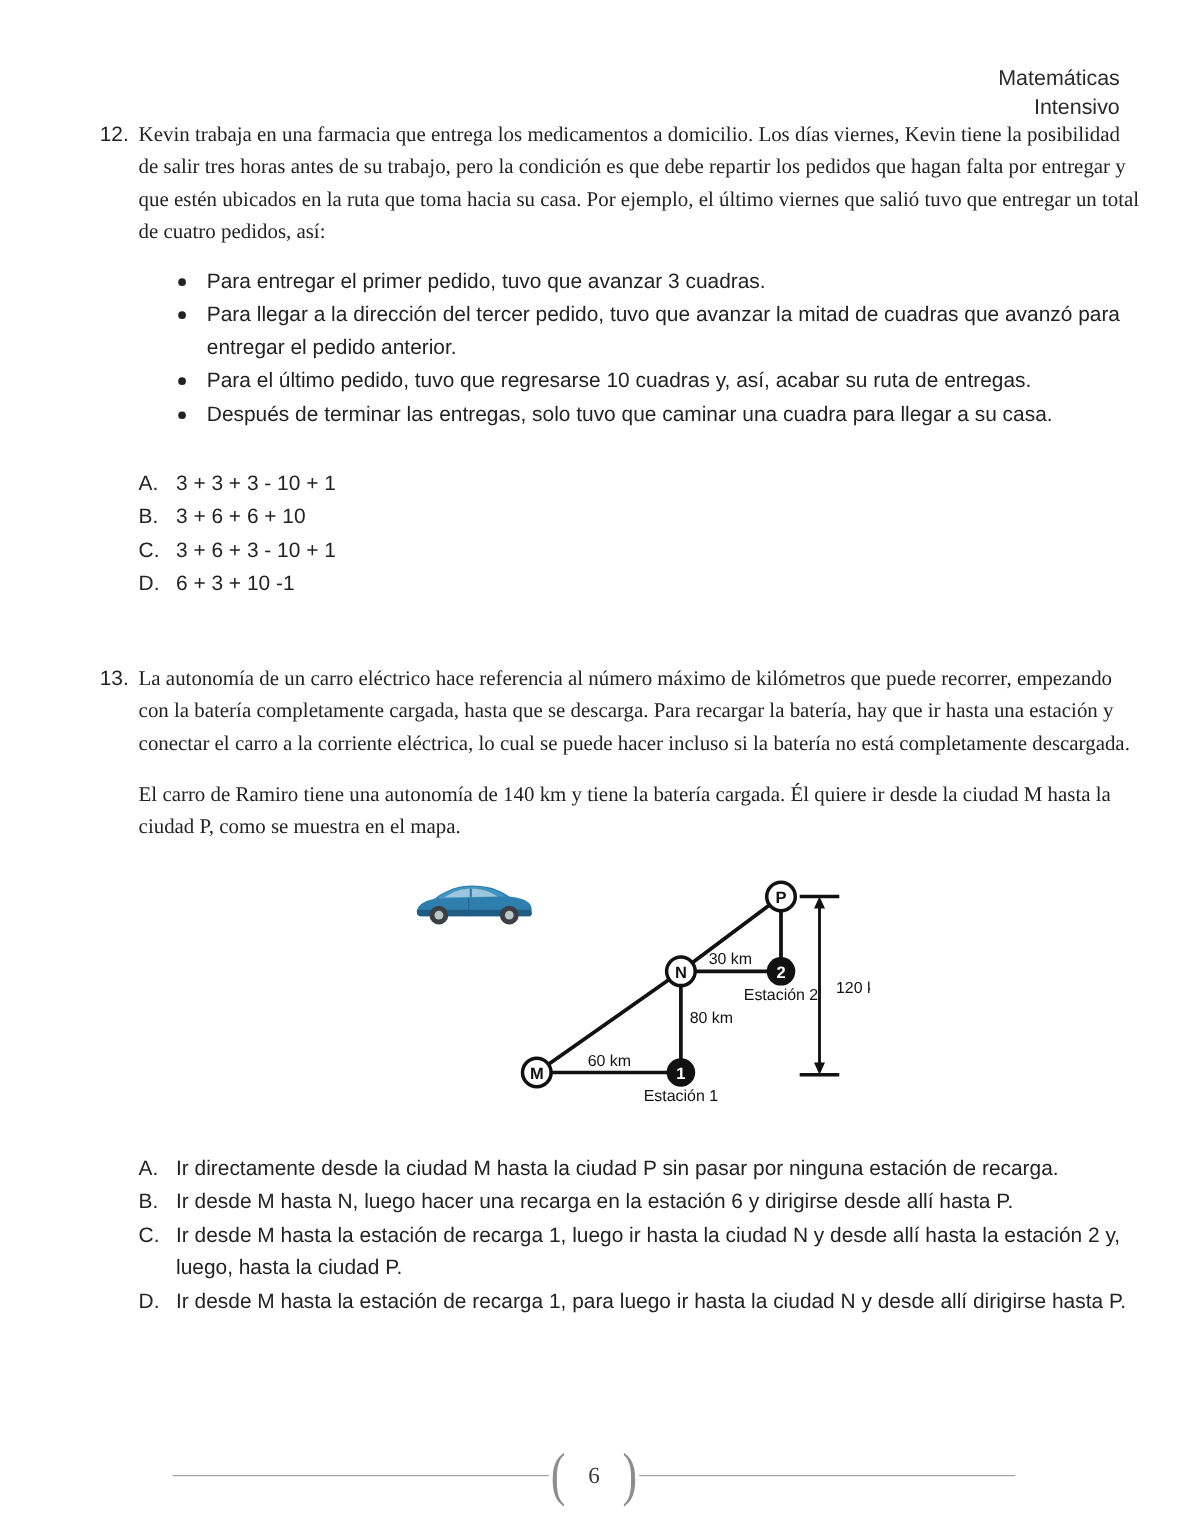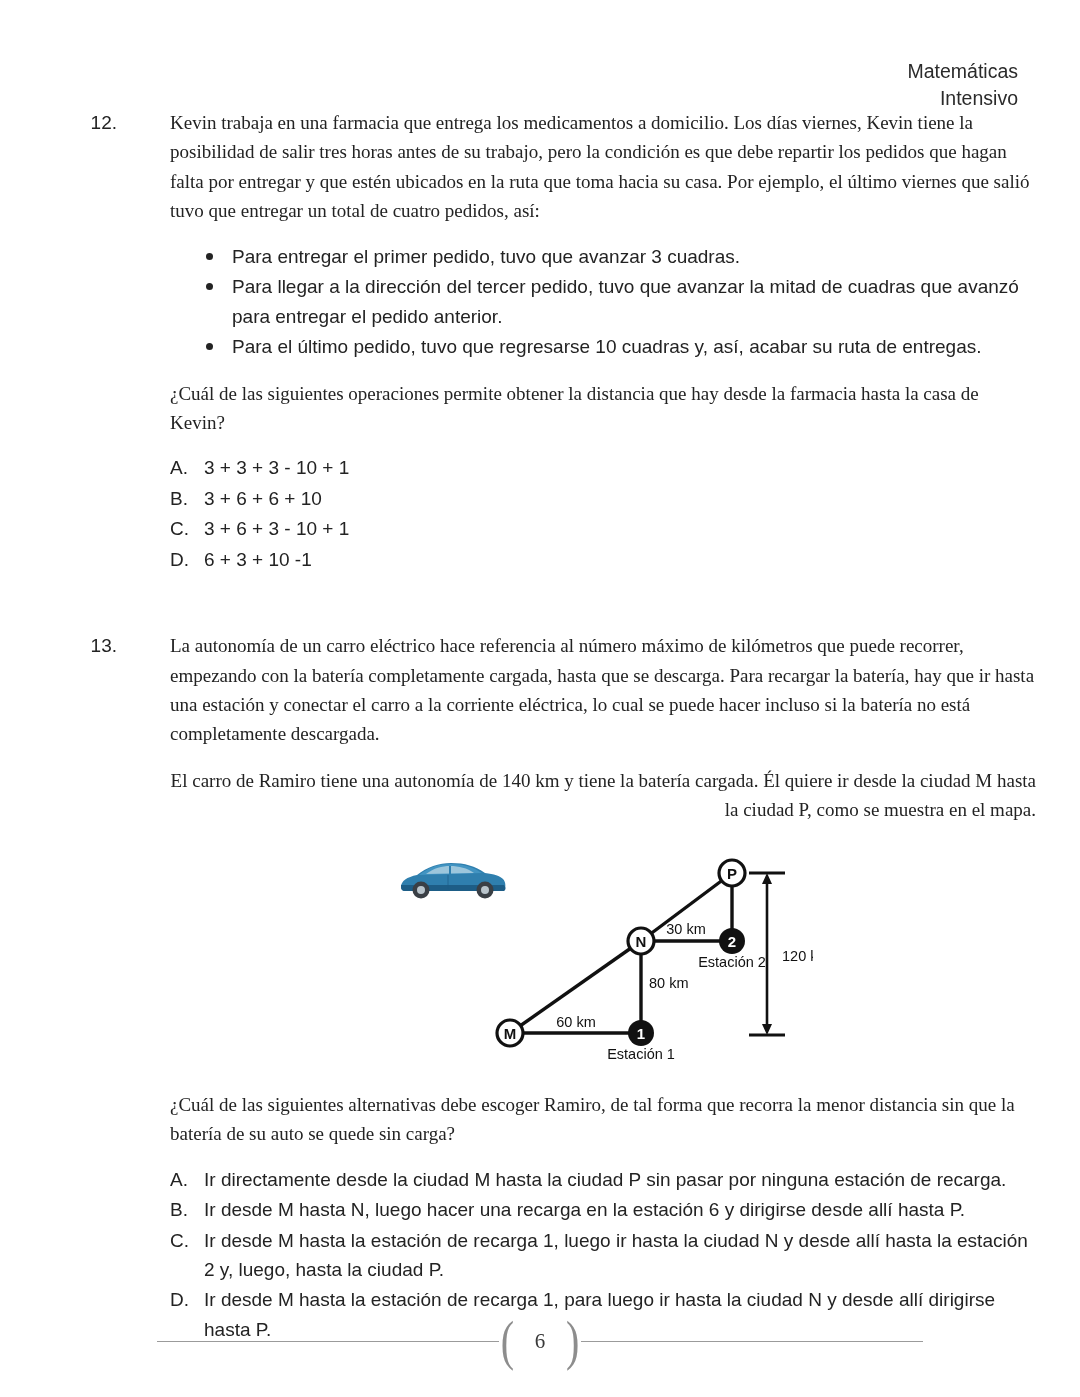--- a/index.html
+++ b/index.html
@@ -42,21 +42,20 @@
     left: 88px;
     top: 108px;
     width: 948px;
   }
 
   
   .question {
     display: flex;
     align-items: flex-start;
     margin-bottom: 0;
-    gap: 44px;
   }
   .q-num {
     width: 38px;
     flex: 0 0 38px;
     font-size: 19px;
     line-height: 1.55;
     color: #232323;
     text-align: right;
     padding-right: 9px;
     box-sizing: border-box;
@@ -66,21 +65,21 @@
     min-width: 0;
   }
   .para {
     font-size: 19px;
     line-height: 1.55;
     color: #232323;
     margin: 0 0 0 0;
     text-align: left;
     font-family: Liberation Serif, serif;
   }
-  .para + .para { margin-top: 17px; text-align: right; }
+  .para + .para { margin-top: 17px; }
 
   
   .bullets {
     list-style: none;
     margin: 16px 0 0 0;
     padding: 0 0 0 32px;
   }
   .bullets li {
     position: relative;
     font-size: 19px;
@@ -199,24 +198,24 @@
     <div class="question">
       <div class="q-num">12.</div>
       <div class="q-body">
 
         <p class="para">Kevin trabaja en una farmacia que entrega los medicamentos a domicilio. Los días viernes, Kevin tiene la posibilidad de salir tres horas antes de su trabajo, pero la condición es que debe repartir los pedidos que hagan falta por entregar y que estén ubicados en la ruta que toma hacia su casa. Por ejemplo, el último viernes que salió tuvo que entregar un total de cuatro pedidos, así:</p>
 
         <ul class="bullets">
           <li>Para entregar el primer pedido, tuvo que avanzar 3 cuadras.</li>
           <li>Para llegar a la dirección del tercer pedido, tuvo que avanzar la mitad de cuadras que avanzó para entregar el pedido anterior.</li>
           <li>Para el último pedido, tuvo que regresarse 10 cuadras y, así, acabar su ruta de entregas.</li>
+          <li>Después de terminar las entregas, solo tuvo que caminar una cuadra para llegar a su casa.</li>
         </ul>
 
         <div class="spacer-sm"></div>
-        <p class="para">¿Cuál de las siguientes operaciones permite obtener la distancia que hay desde la farmacia hasta la casa de Kevin?</p>
 
         <ul class="options">
           <li>
             <span class="opt-letter">A.</span>
             <span class="opt-text">3 + 3 + 3 - 10 + 1</span>
           </li>
           <li>
             <span class="opt-letter">B.</span>
             <span class="opt-text">3 + 6 + 6 + 10</span>
           </li>
@@ -321,21 +320,20 @@
 
                 <polygon points="374,22 369,33 379,33" fill="#111111"></polygon>
                 <polygon points="374,184 369,173 379,173" fill="#111111"></polygon>
                 <text x="389" y="110" text-anchor="start" font-family="Liberation Sans, sans-serif" font-size="14.5" fill="#111111">120 km</text>
               </g>
             </svg>
           </div>
         </div>
 
         <div class="spacer-md"></div>
-        <p class="para">¿Cuál de las siguientes alternativas debe escoger Ramiro, de tal forma que recorra la menor distancia sin que la batería de su auto se quede sin carga?</p>
 
         <ul class="options">
           <li>
             <span class="opt-letter">A.</span>
             <span class="opt-text">Ir directamente desde la ciudad M hasta la ciudad P sin pasar por ninguna estación de recarga.</span>
           </li>
           <li>
             <span class="opt-letter">B.</span>
             <span class="opt-text">Ir desde M hasta N, luego hacer una recarga en la estación 6 y dirigirse desde allí hasta P.</span>
           </li>

